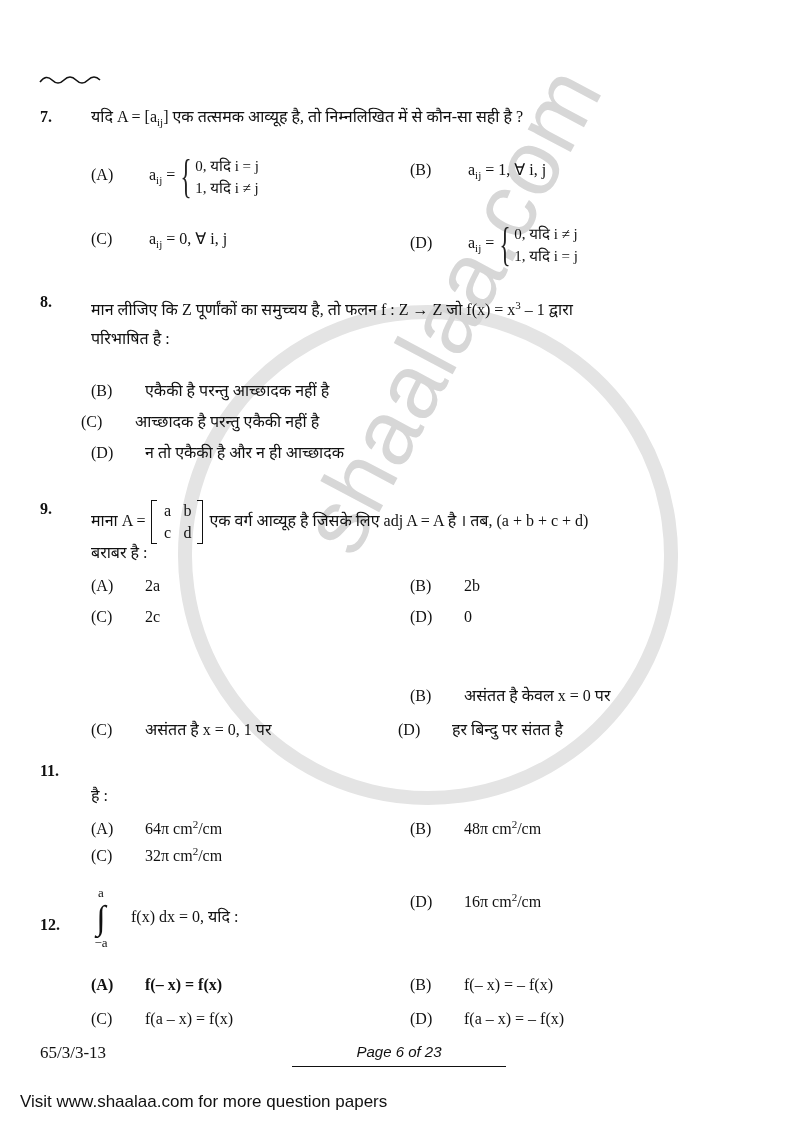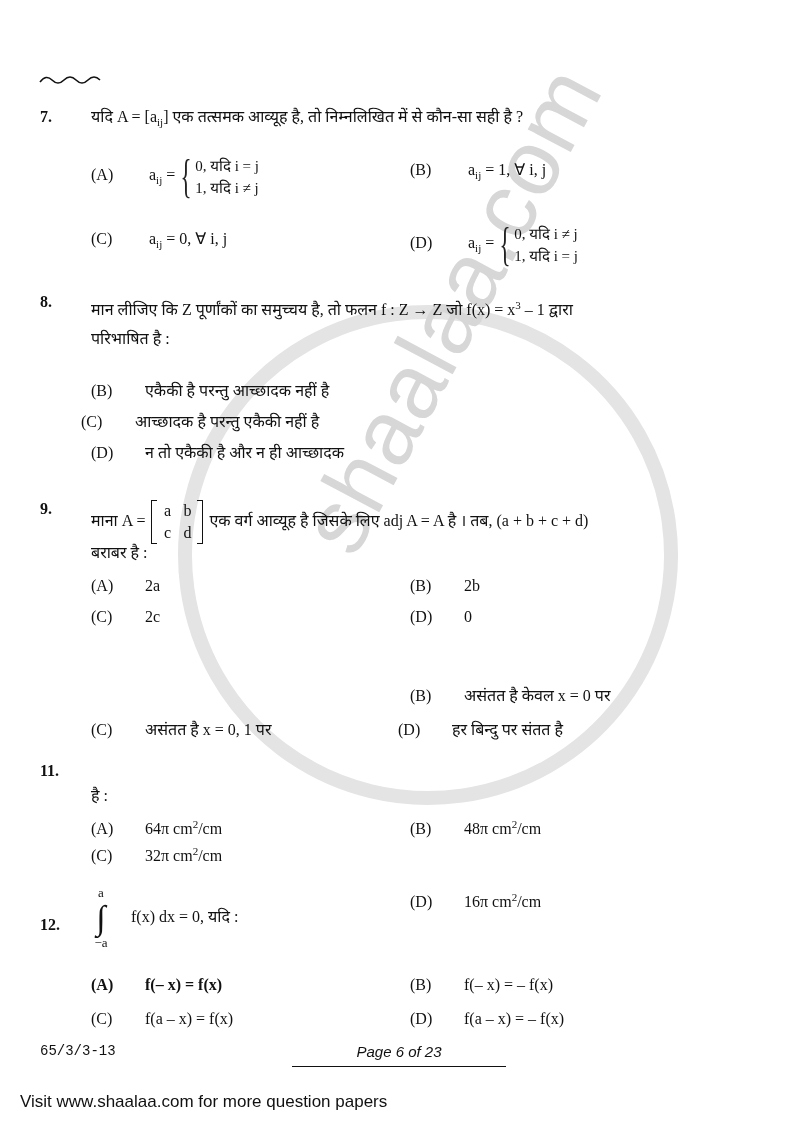--- a/index.html
+++ b/index.html
@@ -20,21 +20,21 @@
   .opt .lbl { display:inline-block; width:54px; }
   .case { display:inline-block; vertical-align:middle; font-size:15px; line-height:22px; }
   .brace { display:inline-block; vertical-align:middle; font-size:46px; font-weight:100; transform:scaleX(0.5); margin:0 -6px 0 -4px; color:#222; }
   .cases { display:inline-block; vertical-align:middle; }
   .matrix { display:inline-block; vertical-align:middle; border-left:1.5px solid #111; border-right:1.5px solid #111;
             position:relative; padding:0 5px; line-height:22px; margin:4px 2px; }
   .matrix:before, .matrix:after { content:""; position:absolute; top:0; bottom:0; width:5px;
             border-top:1.5px solid #111; border-bottom:1.5px solid #111; }
   .matrix:before { left:0; } .matrix:after { right:0; }
   .matrix span { display:inline-block; width:20px; text-align:center; }
-  .footer-code { position:absolute; left:40px; top:1043px; font-family:Liberation Mono, monospace; font-size:14px; z-index:2; }
+  .footer-code { position:absolute; left:40px; top:1043px; font-family:Liberation Serif, serif; font-size:17px; z-index:2; }
   .footer-page { position:absolute; left:292px; top:1043px; width:214px; text-align:center;
                  font-family:"Liberation Sans", sans-serif; font-style:italic; font-size:15px;
                  border-bottom:1.5px solid #111; padding-bottom:6px; z-index:2; }
   .visit { position:absolute; left:20px; top:1092px; font-family:"Liberation Sans", sans-serif; font-size:17px; z-index:2; color:#111; }
   .integral { display:inline-block; vertical-align:middle; text-align:center; font-size:13px; line-height:14px; width:20px; }
   .integral .sym { font-size:34px; line-height:36px; }
 </style>
 </head>
 <body>
 

